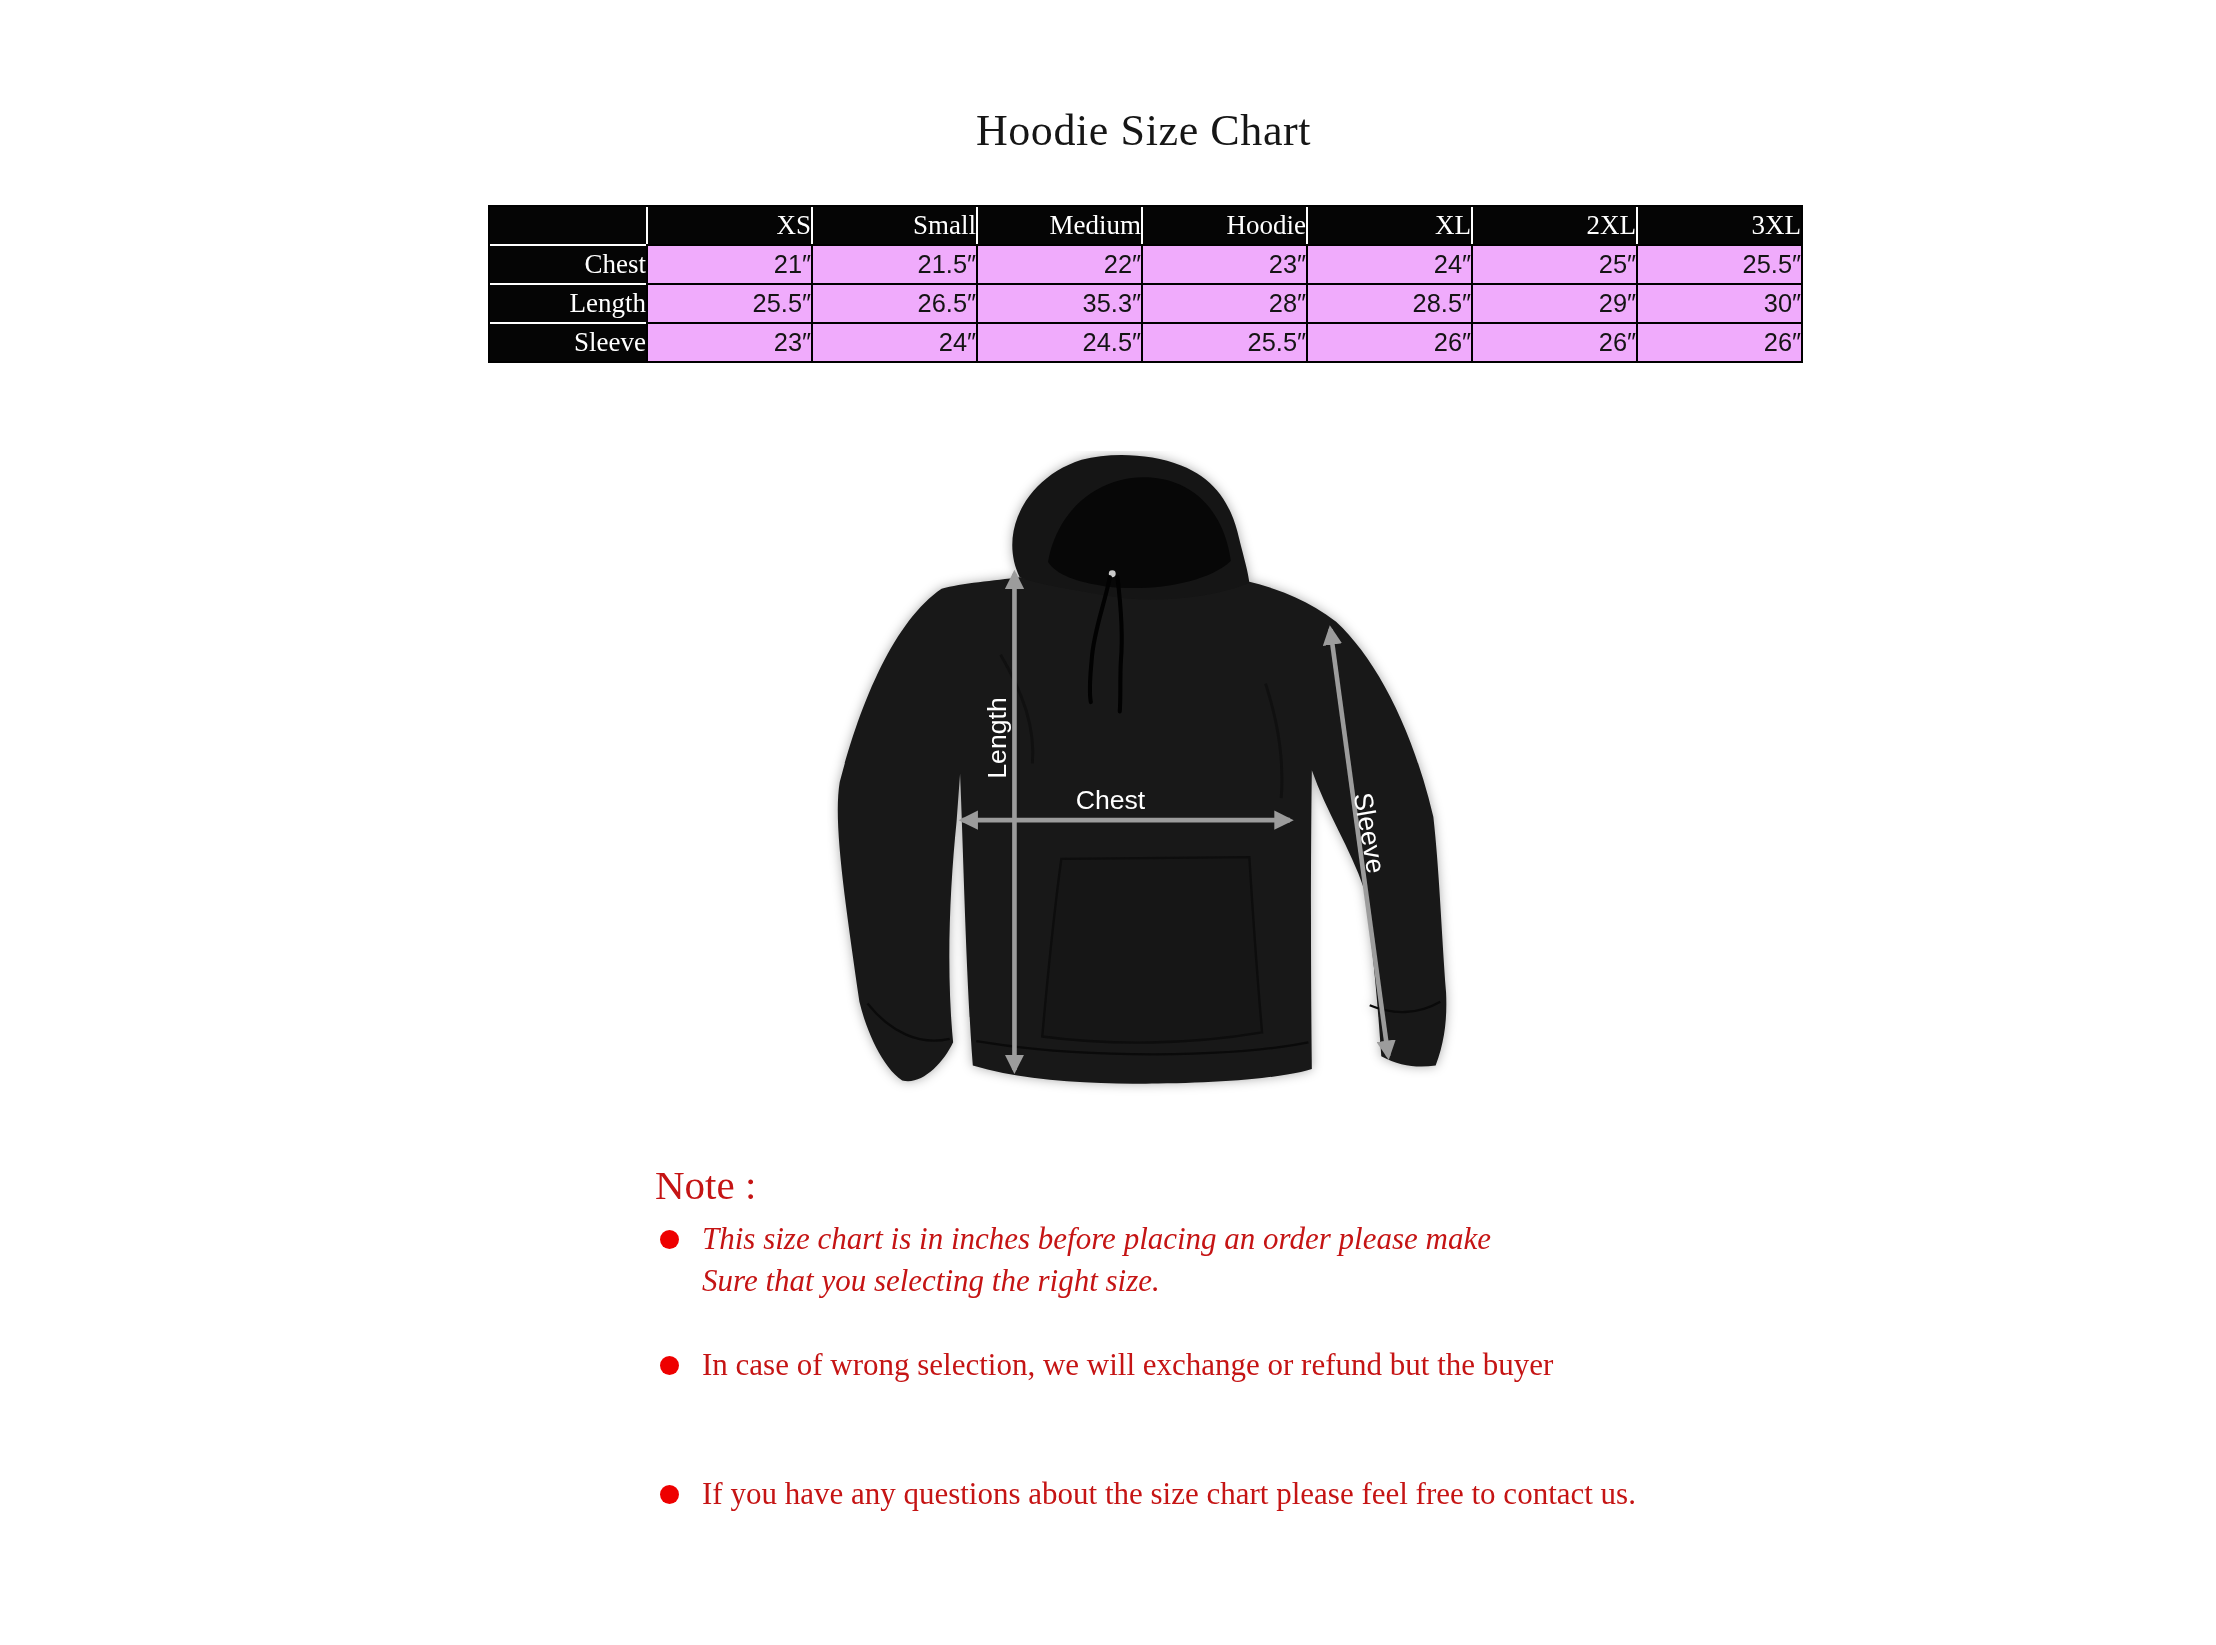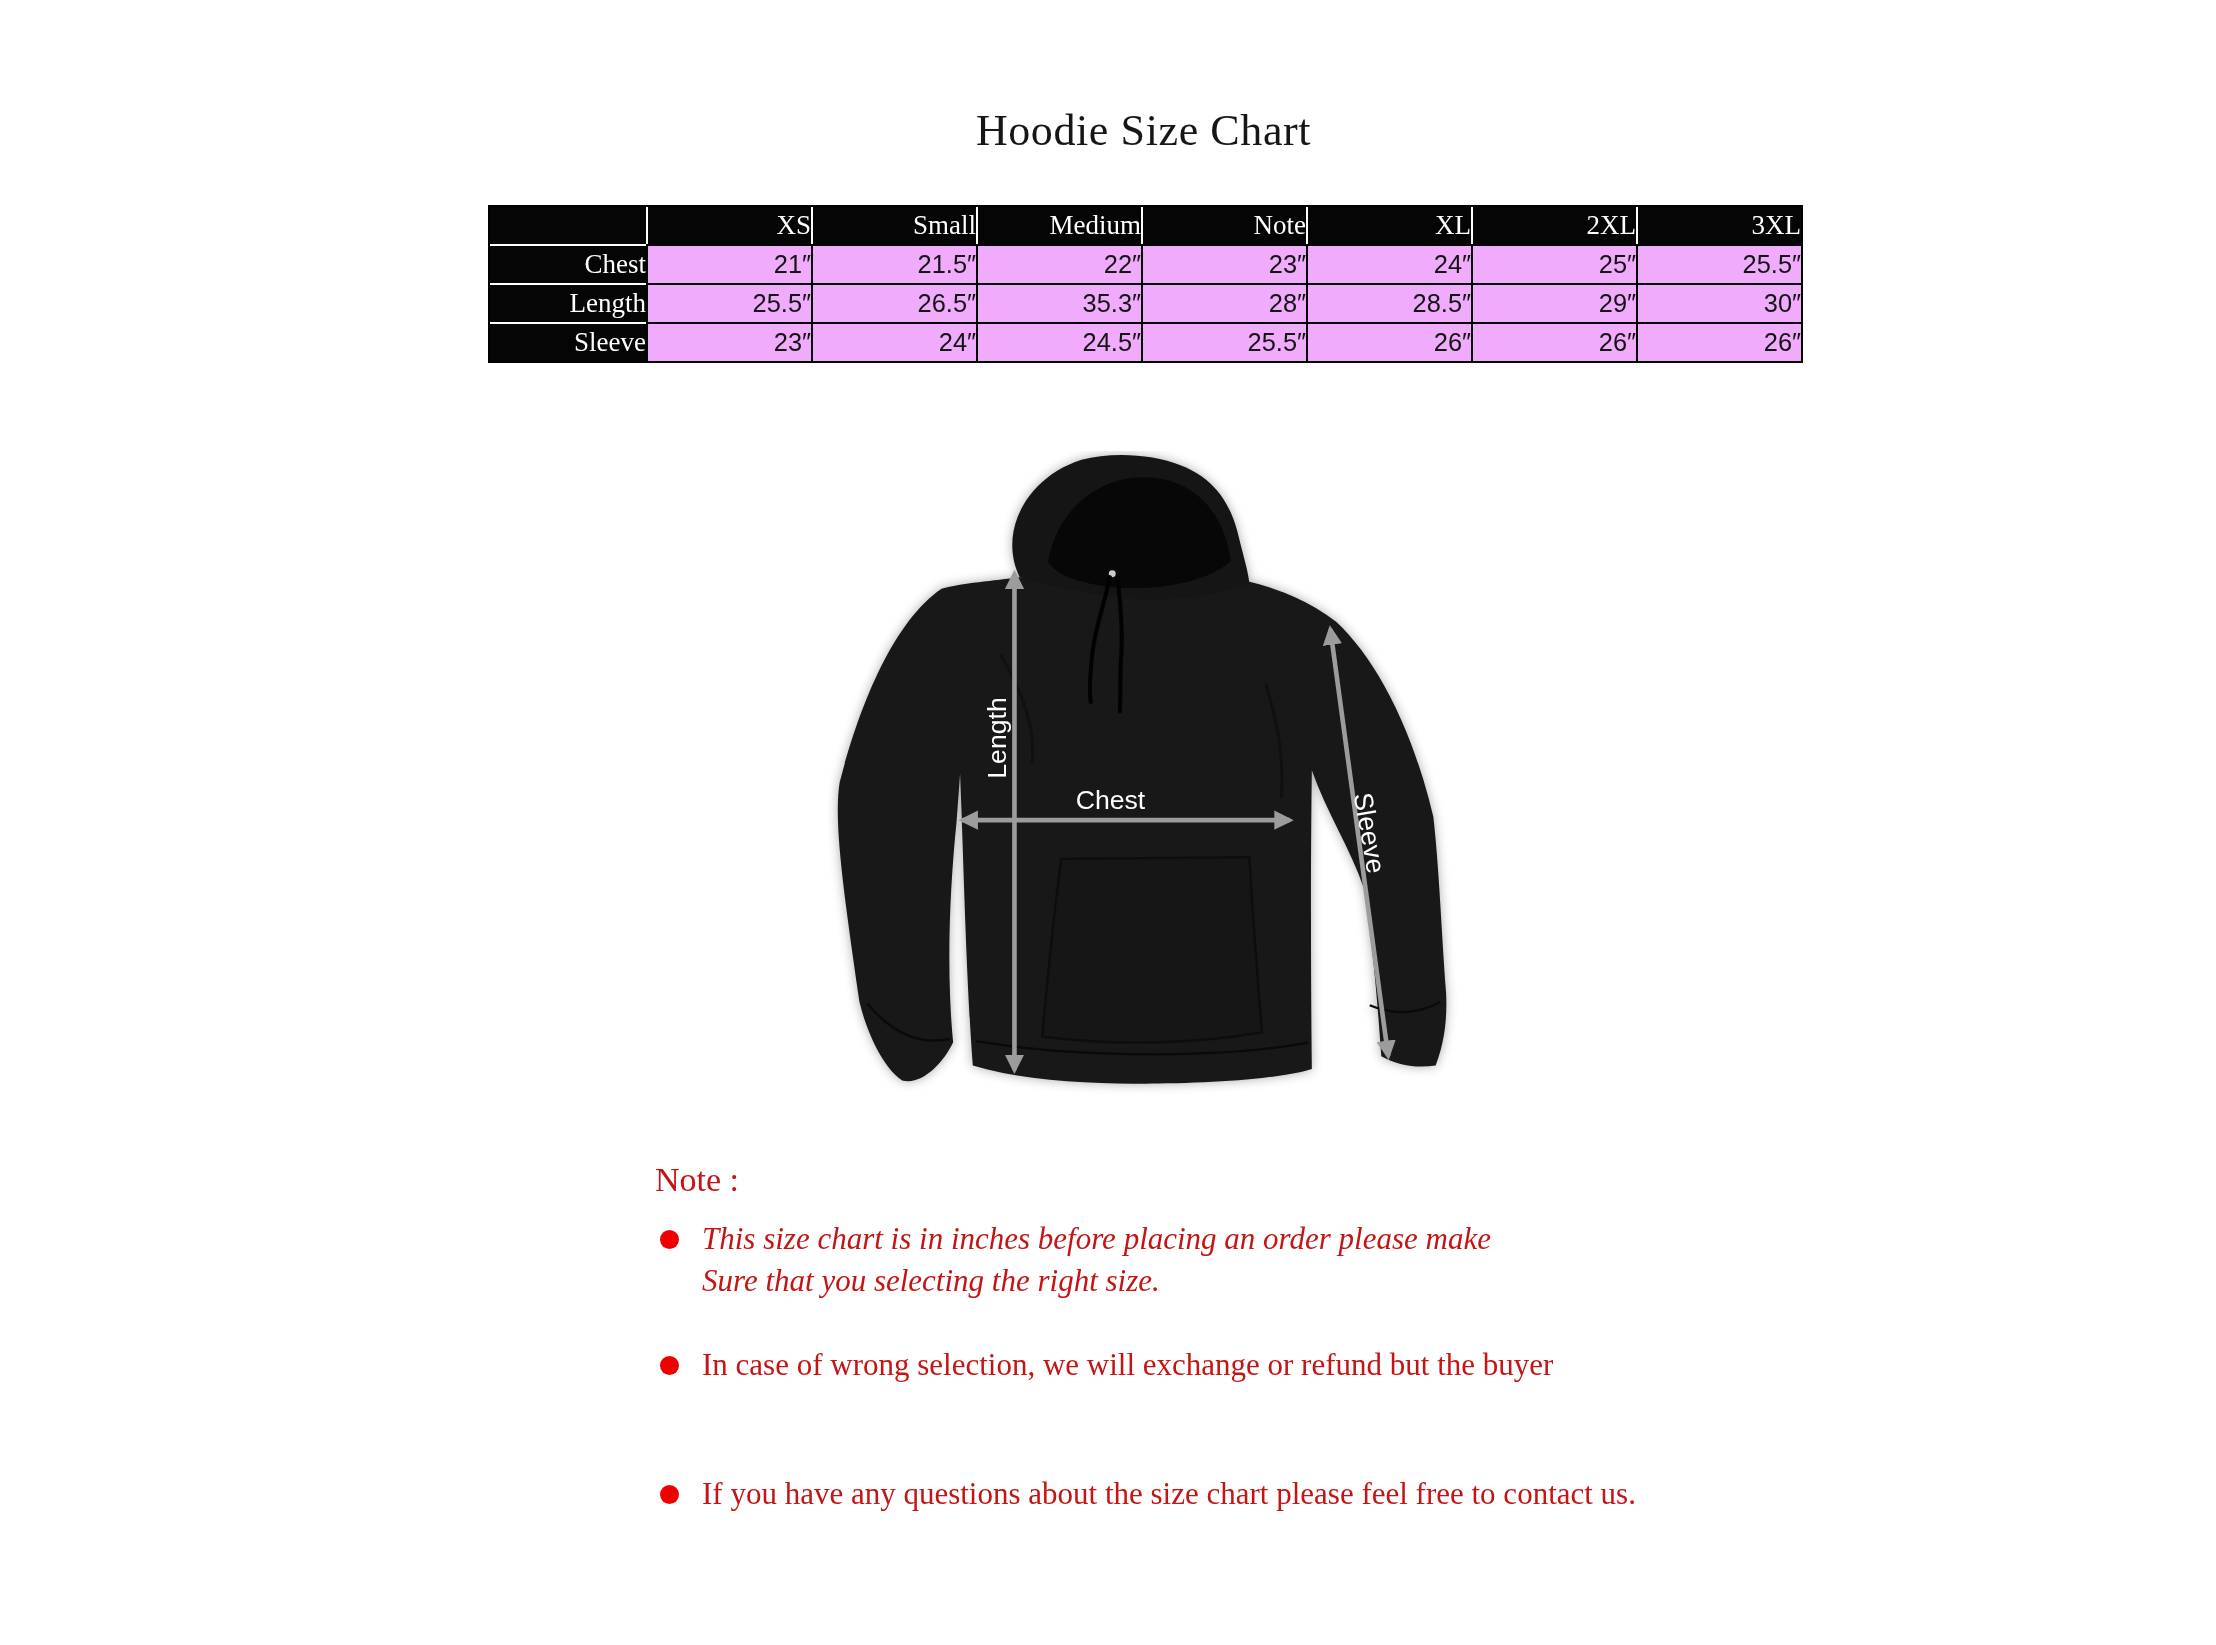--- a/index.html
+++ b/index.html
@@ -34,21 +34,21 @@
   .size-table td.val{
     background:#f0abfc;color:#141414;font-size:25.4px;
     border-left:2.3px solid #000;border-top:2.3px solid #000;
     font-family:"Liberation Sans","DejaVu Sans",sans-serif;
   }
   
   .diagram{position:absolute;left:827px;top:451px;width:648px;height:648px;}
   .diagram svg{display:block;}
   
   .note-heading{
-    position:absolute;left:655px;top:1161px;font-size:34px;color:#c51414;
+    position:absolute;left:655px;top:1161px;font-size:41px;color:#c51414;
   }
   .note-item{position:absolute;left:655px;width:1215px;}
   .note-item .dot{
     position:absolute;left:4.6px;top:12px;width:19px;height:19px;border-radius:50%;
     background:#ee0000;
   }
   .note-item .ntext{
     margin-left:47px;font-size:31px;line-height:42px;color:#c51414;white-space:nowrap;
   }
   .note-item.b1{top:1218px;font-style:italic;}
@@ -71,21 +71,21 @@
         <col class="cv">
         <col class="cv">
         <col class="cv">
     </colgroup>
     <tbody>
       <tr>
         <th class="corner"></th>
         <th>XS</th>
         <th>Small</th>
         <th>Medium</th>
-        <th>Note</th>
+        <th>Hoodie</th>
         <th>XL</th>
         <th>2XL</th>
         <th>3XL</th>
       </tr>
       <tr>
         <td class="rowlabel">Chest</td>
         <td class="val">21″</td>
         <td class="val">21.5″</td>
         <td class="val">22″</td>
         <td class="val">23″</td>

